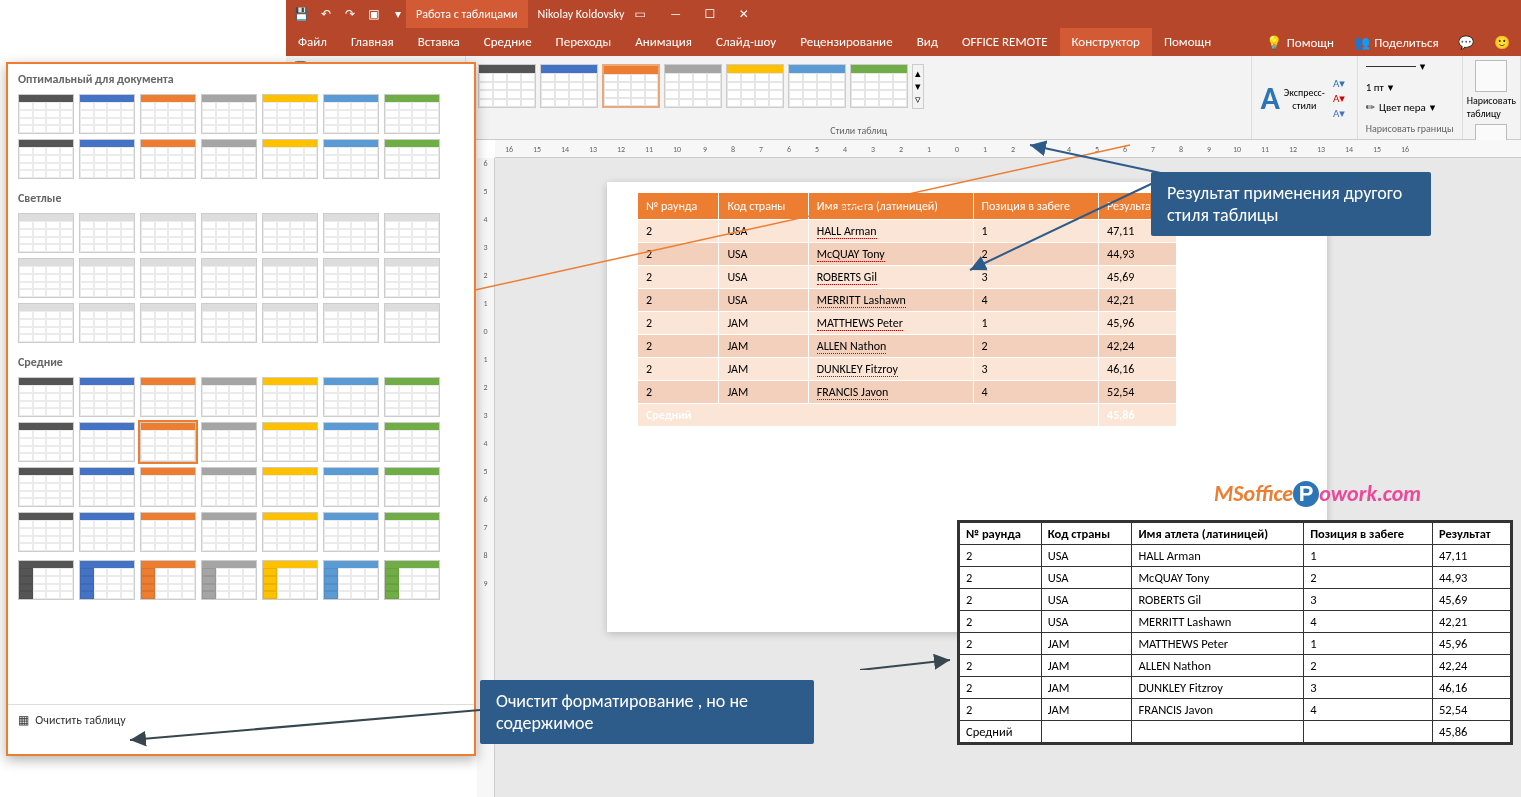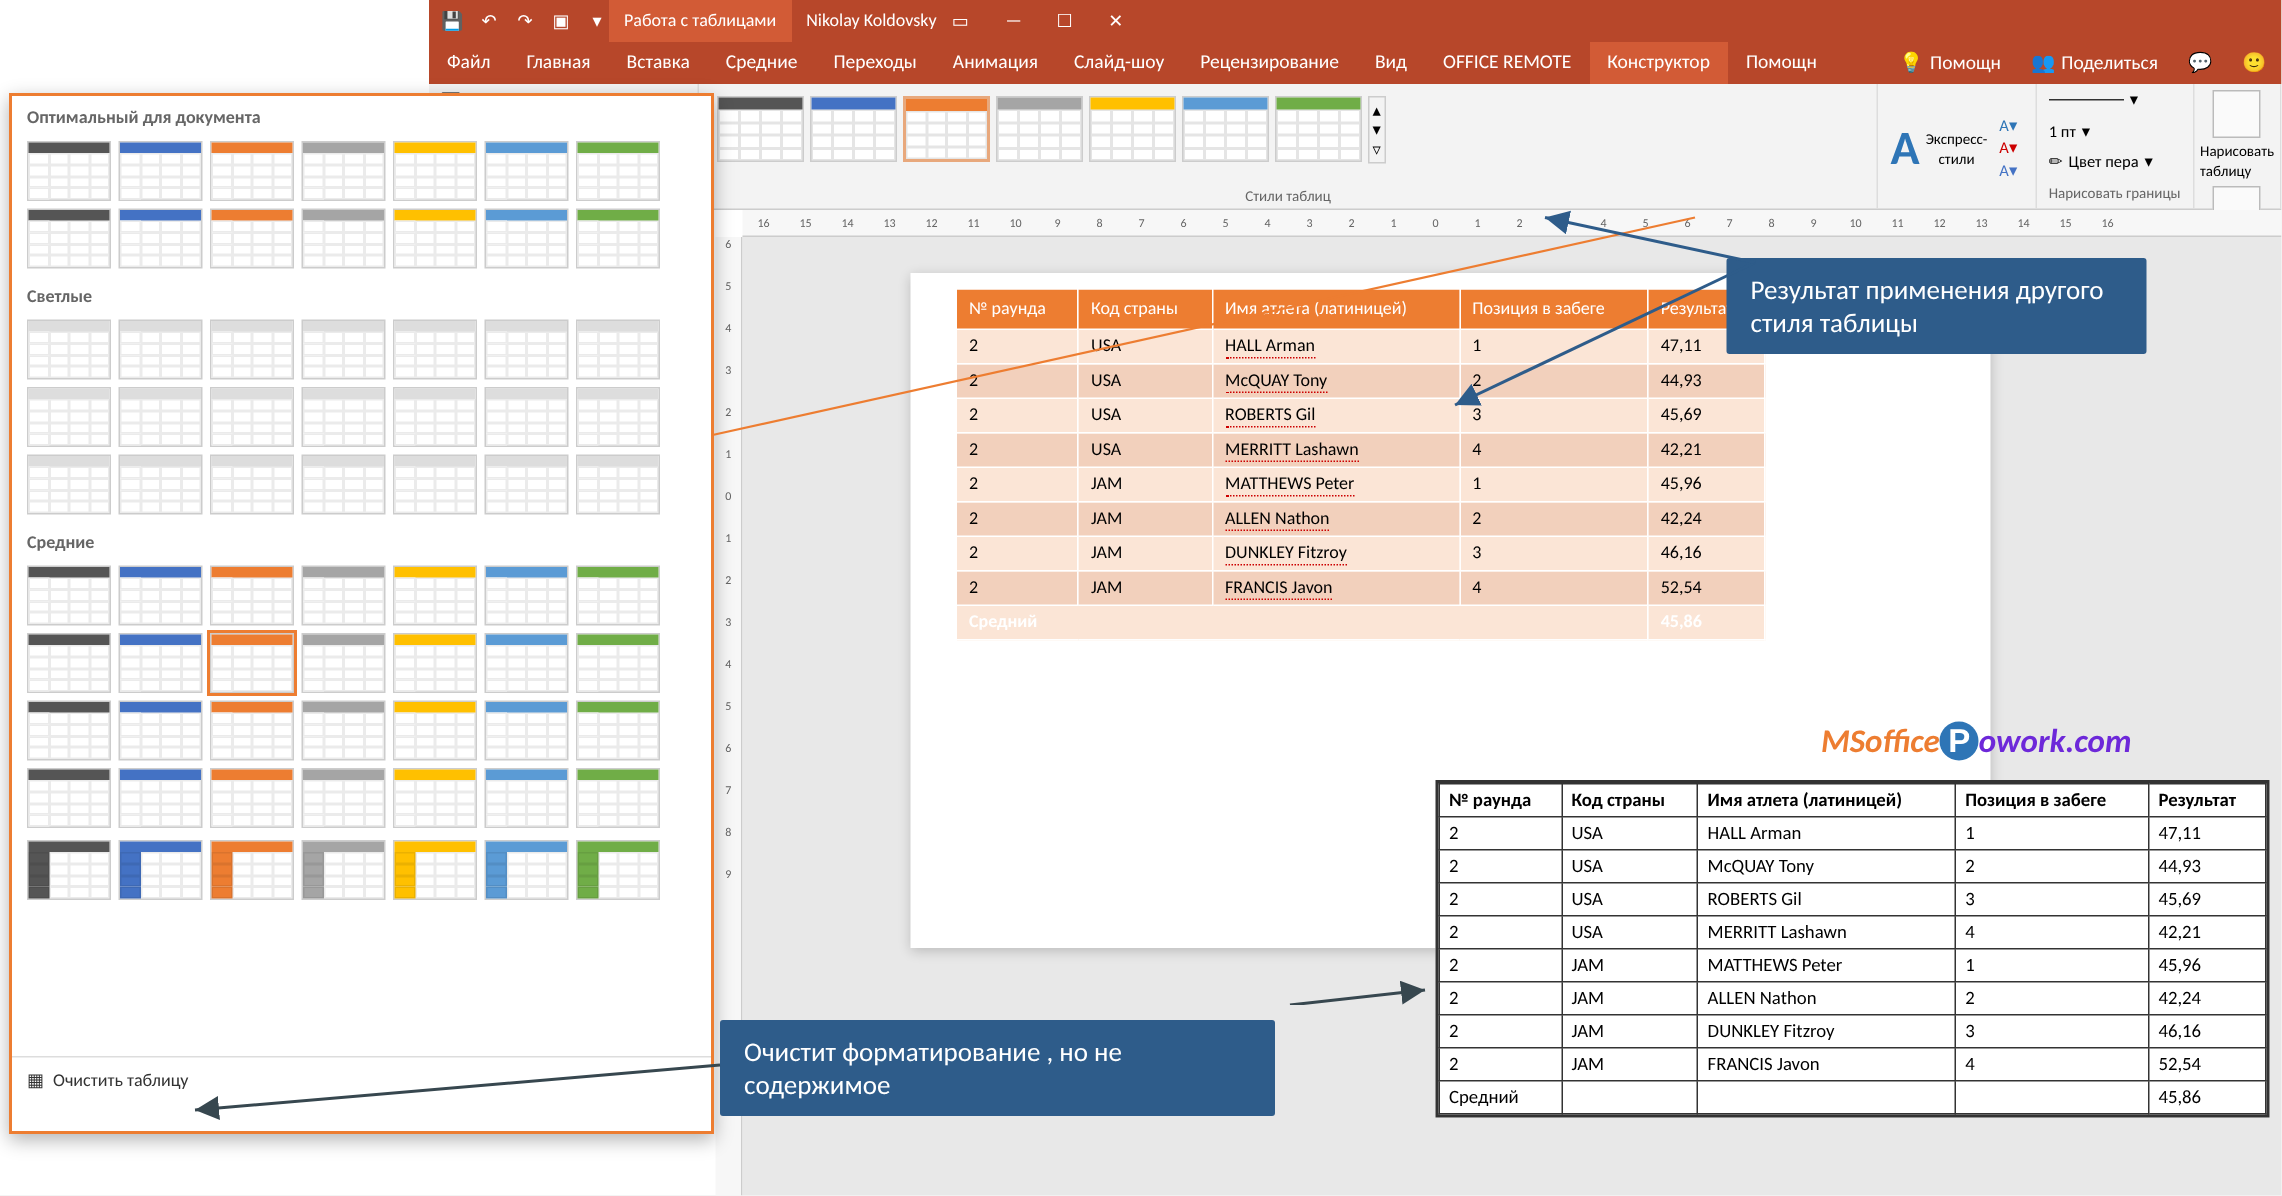--- a/index.html
+++ b/index.html
@@ -72,32 +72,32 @@
 .gallery-item .h { height: 7px; }
 .gallery-item .r { flex:1; display:flex; }
 .gallery-item .r span { flex:1; border:0.5px solid rgba(0,0,0,0.08); }
 .gallery-item.selected { outline: 2px solid #ED7D31; }
 .gallery-scroll { overflow-y: auto; height: 640px; }
 .gallery-footer { border-top: 1px solid #ddd; padding: 8px 10px; font-size: 12px; color: #333; display: flex; align-items: center; gap: 6px; cursor: pointer; }
 
 
 .callout { position: absolute; background: #2E5C8A; color: #fff; padding: 10px 16px; font-size: 18px; border-radius: 2px; }
 .callout1 { right: 90px; top: 172px; width: 280px; }
-.callout2 { left: 480px; top: 680px; width: 370px; }
+.callout2 { left: 480px; top: 680px; width: 334px; }
 
 
 .plain-table-wrap { position: absolute; right: 8px; top: 520px; width: 556px; background: #fff; border: 2px solid #333; }
 .plain-table { border-collapse: collapse; width: 100%; font-size: 12.5px; }
 .plain-table th, .plain-table td { border: 1px solid #333; padding: 3px 6px; text-align: left; }
 
 
 .watermark { position: absolute; right: 100px; top: 480px; font-family: cursive; font-size: 22px; font-style: italic; font-weight: bold; }
 .watermark .ms { color: #ED7D31; }
 .watermark .badge { display: inline-block; width: 26px; height: 26px; background: #2E75B6; color: #fff; border-radius: 50%; text-align: center; line-height: 26px; font-style: normal; font-family: sans-serif; }
-.watermark .rest { color: #6d28d9; }
+.watermark .rest { color: #ec4899; }
 svg.connector { position: absolute; pointer-events: none; }
 </style>
 </head>
 <body>
 
 <div class="titlebar">
   <div class="qat">
     <span>💾</span>
     <span>↶</span>
     <span>↷</span>

